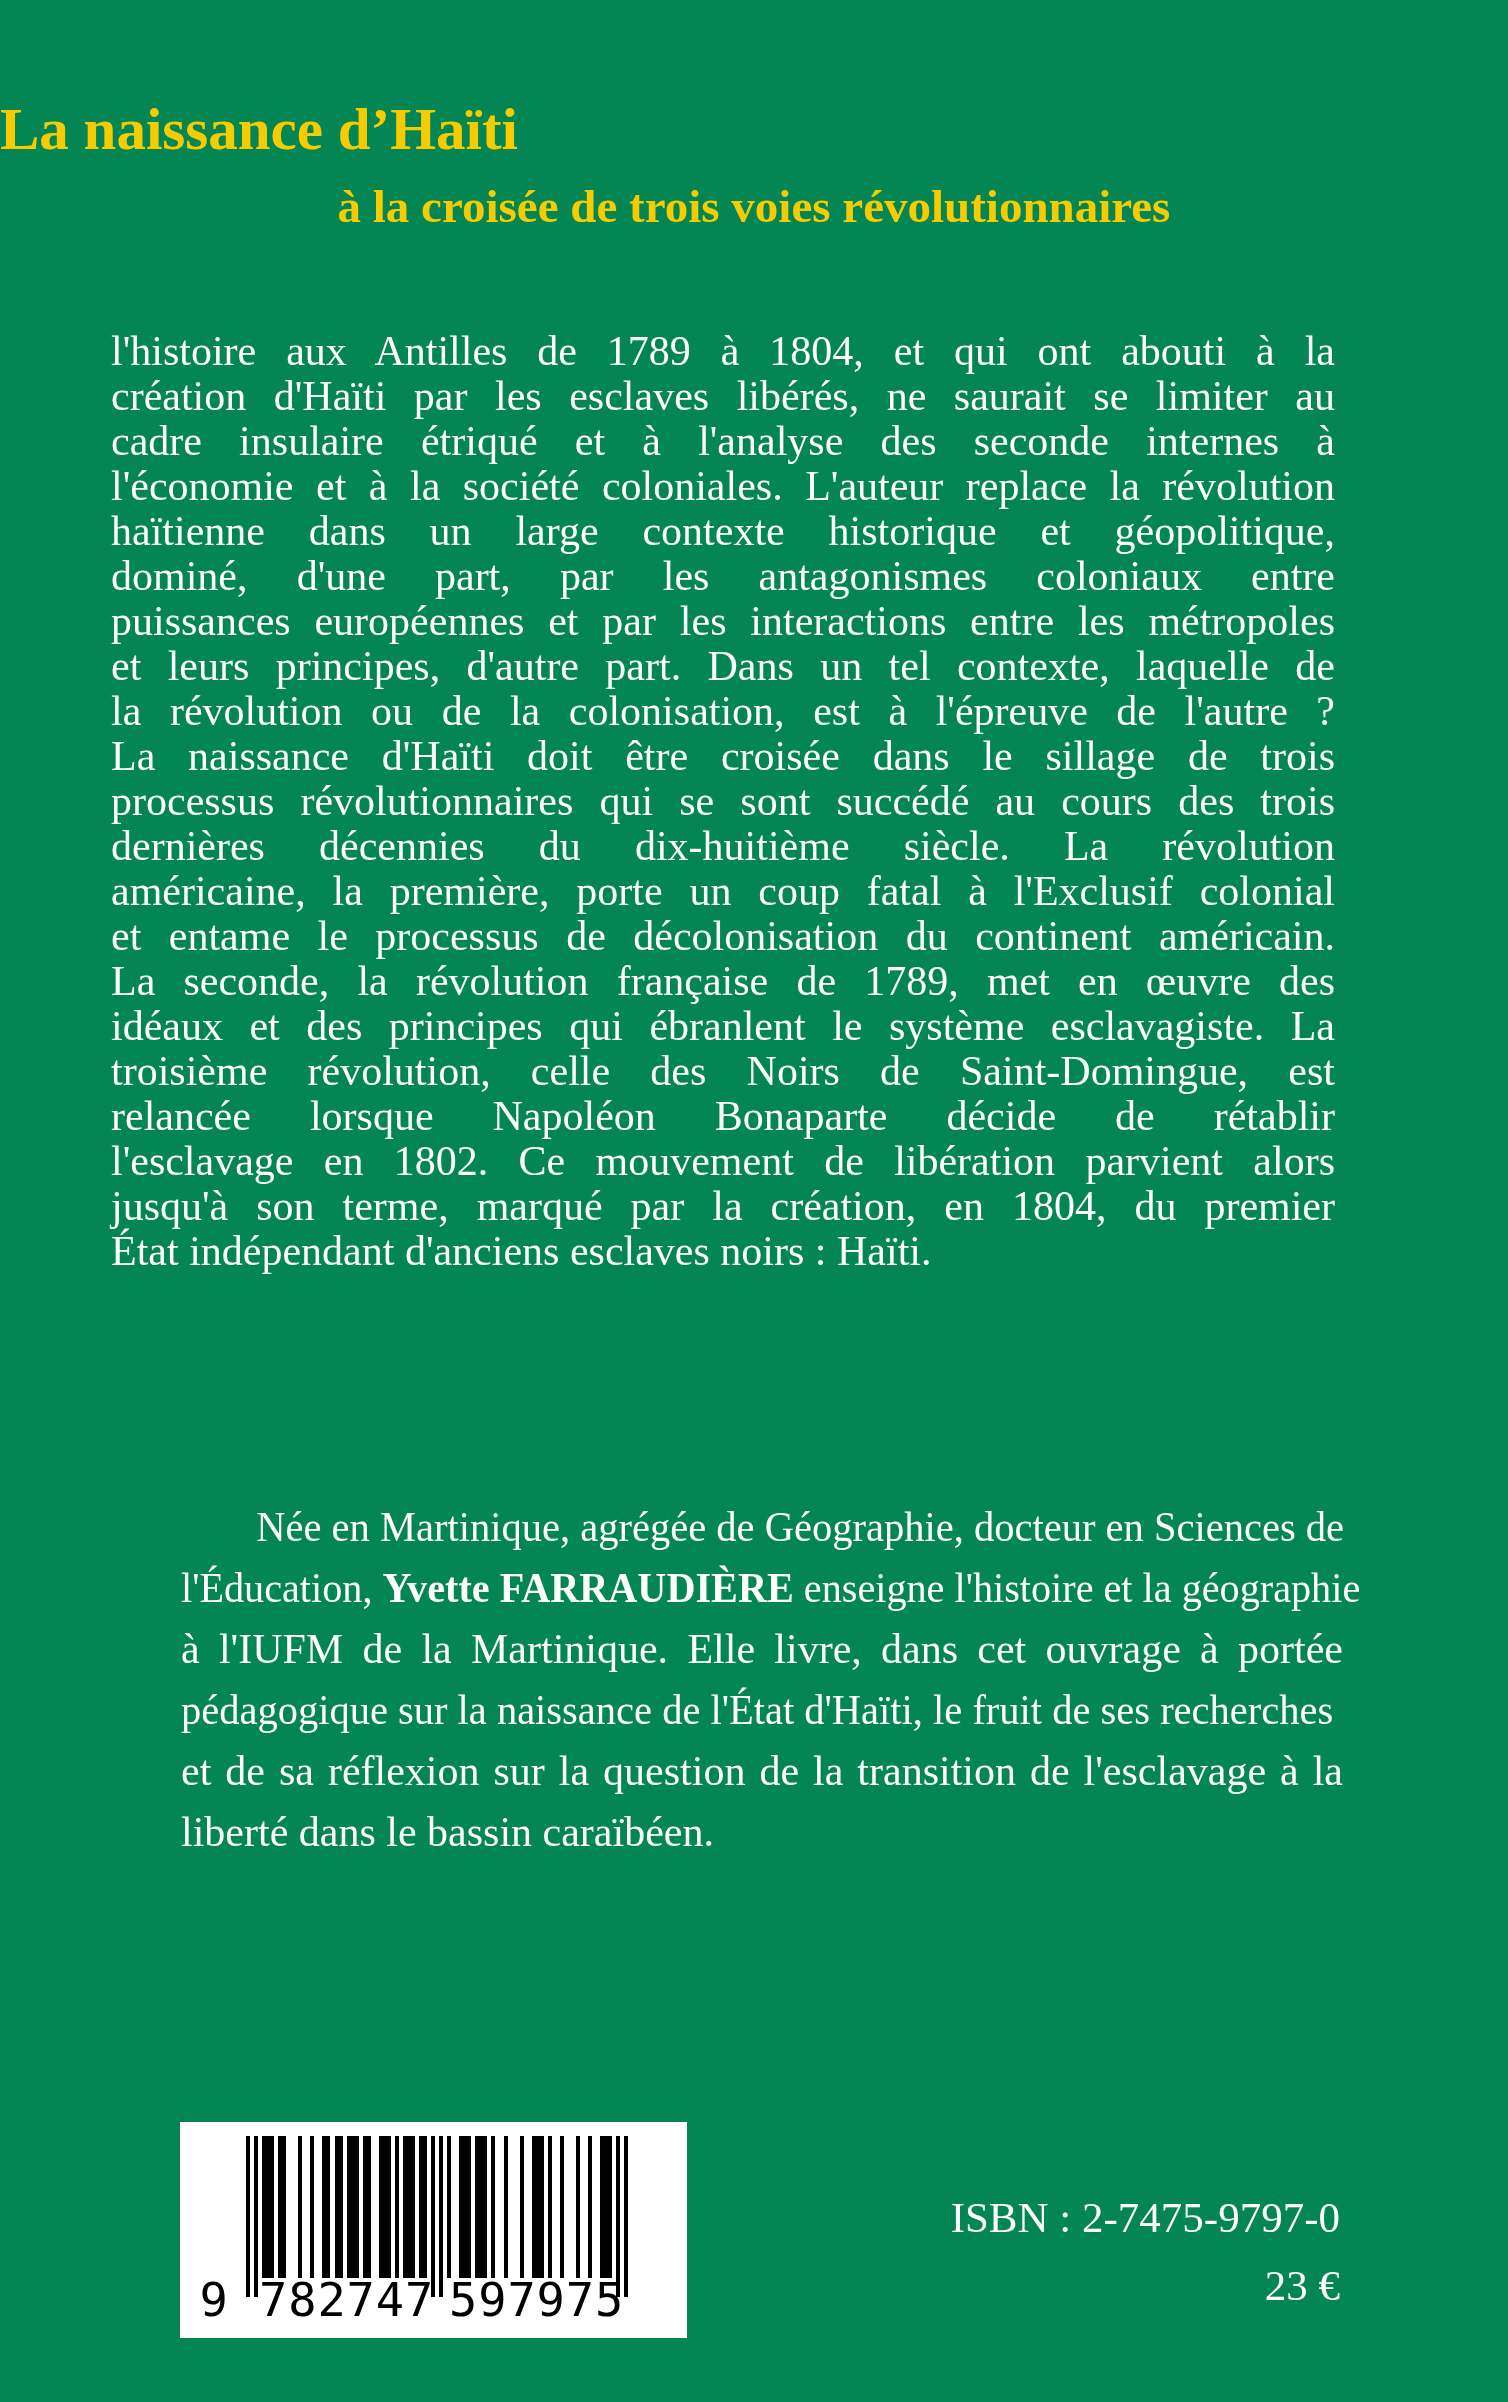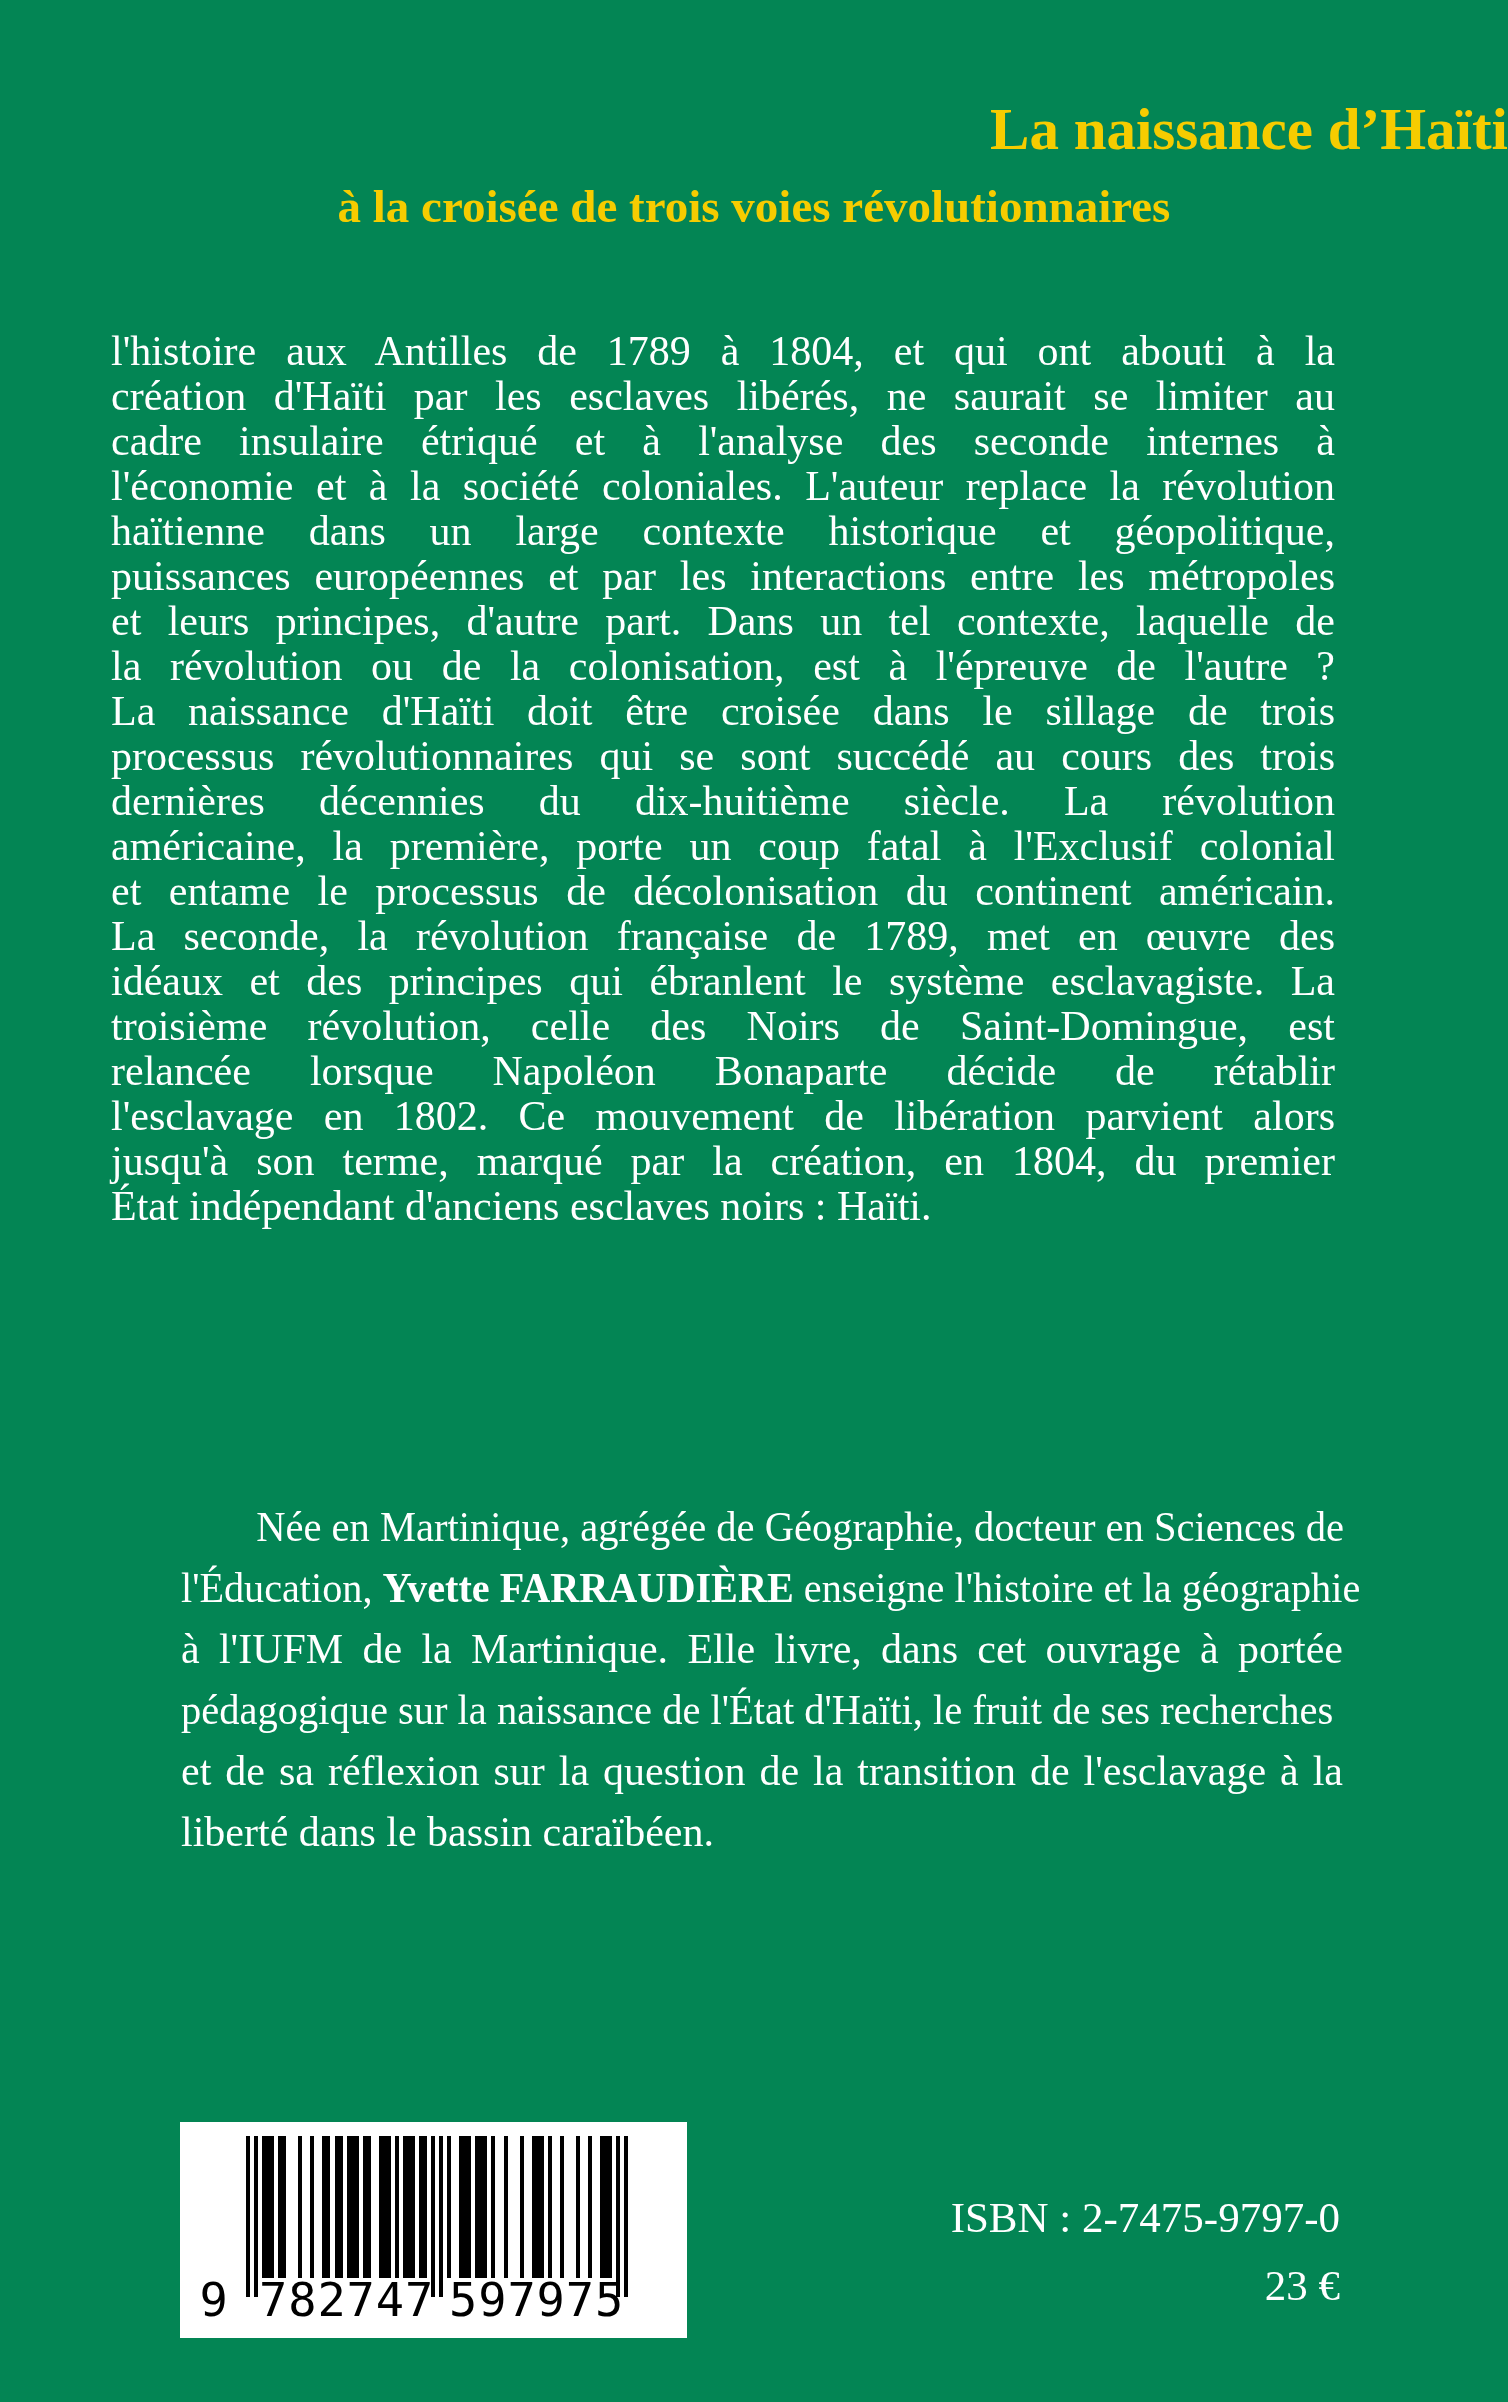--- a/index.html
+++ b/index.html
@@ -12,21 +12,21 @@
   body{
     width:1508px;height:2403px;
     background:var(--bg);
     font-family:"Liberation Serif", serif;
     overflow:hidden;
   }
   .cover{position:relative;width:1508px;height:2403px;background:var(--bg);}
 
   .title{
     position:absolute;left:0;top:98px;width:1508px;
-    text-align:right;color:var(--accent);
+    text-align:left;color:var(--accent);
     font-size:59px;font-weight:bold;line-height:62px;
   }
   .subtitle{
     position:absolute;left:0;top:178px;width:1508px;
     text-align:center;color:var(--accent);
     font-size:47px;font-weight:bold;line-height:57px;
   }
 
   .textblock{position:absolute;color:var(--text);}
   .synopsis{left:111px;top:329px;width:1224px;font-size:42px;line-height:45px;}
@@ -74,20 +74,21 @@
   <div class="title">La naissance d’Haïti</div>
 
   <div class="subtitle">à la croisée de trois voies révolutionnaires</div>
 
   <div class="textblock synopsis">
       <div class="tline" style=""><span>l'histoire aux Antilles de 1789 à 1804, et qui ont abouti à la</span></div>
       <div class="tline" style=""><span>création d'Haïti par les esclaves libérés, ne saurait se limiter au</span></div>
       <div class="tline" style=""><span>cadre insulaire étriqué et à l'analyse des seconde internes à</span></div>
       <div class="tline" style=""><span>l'économie et à la société coloniales. L'auteur replace la révolution</span></div>
       <div class="tline" style=""><span>haïtienne dans un large contexte historique et géopolitique,</span></div>
+      <div class="tline" style=""><span>dominé, d'une part, par les antagonismes coloniaux entre</span></div>
       <div class="tline" style=""><span>puissances européennes et par les interactions entre les métropoles</span></div>
       <div class="tline" style=""><span>et leurs principes, d'autre part. Dans un tel contexte, laquelle de</span></div>
       <div class="tline" style=""><span>la révolution ou de la colonisation, est à l'épreuve de l'autre ?</span></div>
       <div class="tline" style=""><span>La naissance d'Haïti doit être croisée dans le sillage de trois</span></div>
       <div class="tline" style=""><span>processus révolutionnaires qui se sont succédé au cours des trois</span></div>
       <div class="tline" style=""><span>dernières décennies du dix-huitième siècle. La révolution</span></div>
       <div class="tline" style=""><span>américaine, la première, porte un coup fatal à l'Exclusif colonial</span></div>
       <div class="tline" style=""><span>et entame le processus de décolonisation du continent américain.</span></div>
       <div class="tline" style=""><span>La seconde, la révolution française de 1789, met en œuvre des</span></div>
       <div class="tline" style=""><span>idéaux et des principes qui ébranlent le système esclavagiste. La</span></div>

